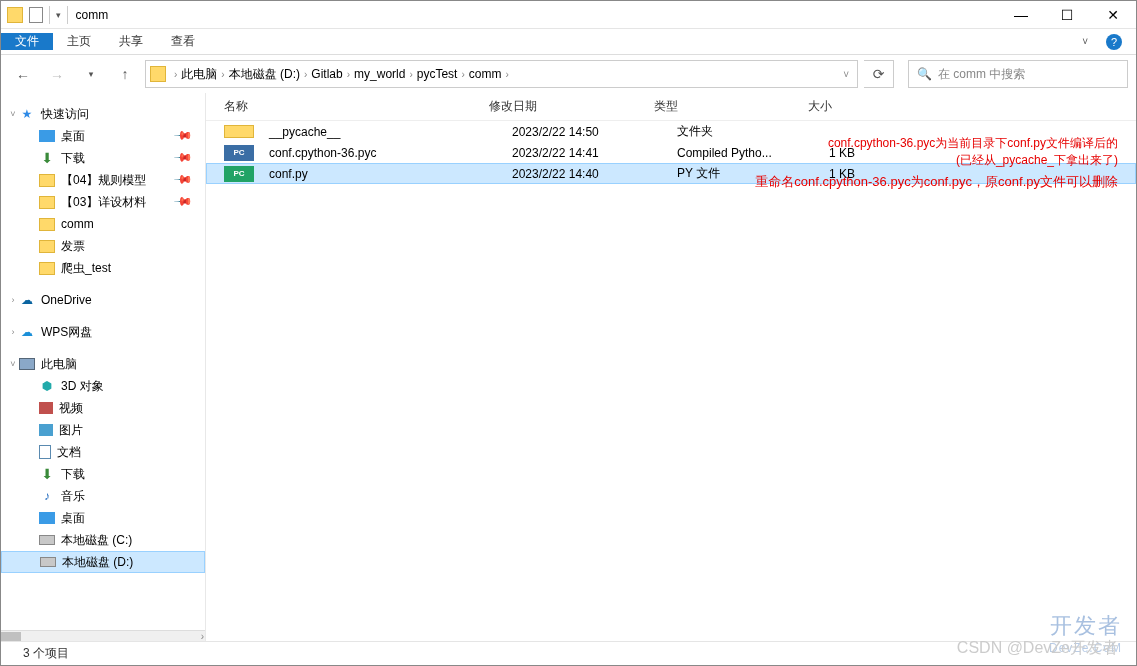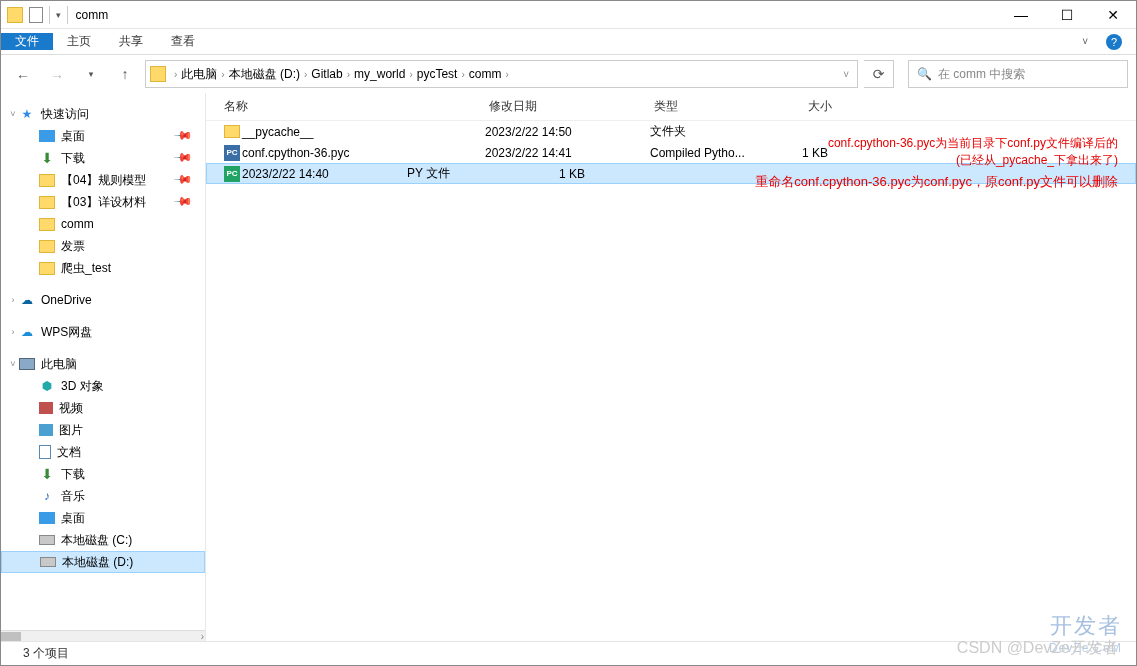--- a/index.html
+++ b/index.html
@@ -62,21 +62,21 @@
 
 
 .content { flex:1; position:relative; }
 .cols { display:flex; height:28px; border-bottom:1px solid #eee; align-items:center; padding-left:18px; color:#333; }
 .c-name { width:265px; }
 .c-date { width:165px; }
 .c-type { width:120px; }
 .c-size { width:70px; text-align:right; padding-right:12px; }
 .rows .row { display:flex; height:21px; align-items:center; padding-left:18px; }
 .rows .row.sel { background:#cce8ff; border:1px solid #99d1ff; padding-left:17px; }
-.rows .row .ic { width:16px; height:16px; margin-right:2px; display:inline-flex; align-items:center; justify-content:center; }
+.rows .row .ic { width:30px; height:16px; margin-right:15px; display:inline-flex; align-items:center; justify-content:center; }
 .rows .row .ic.fold { background:#ffd96a; border:1px solid #e0b53a; height:13px; }
 .rows .row .ic.pyc { background:#3b6ea5; color:#fff; font-size:8px; font-weight:bold; }
 .rows .row .ic.py { background:#21a366; color:#fff; font-size:8px; font-weight:bold; }
 
 .anno { position:absolute; color:#e60000; font-size:13px; text-align:right; line-height:1.4; }
 
 
 .status { position:absolute; bottom:0; left:0; right:0; height:24px; border-top:1px solid #e5e5e5; display:flex; align-items:center; padding:0 22px; color:#333; }
 
 .watermark { position:absolute; right:14px; bottom:10px; color:#a8c0e0; font-family:Arial; text-align:right; }
@@ -281,20 +281,21 @@
       </div>
       <div class="row">
         <span class="ic pyc">PC</span>
         <span class="c-name" style="width:243px">conf.cpython-36.pyc</span>
         <span class="c-date">2023/2/22 14:41</span>
         <span class="c-type">Compiled Pytho...</span>
         <span class="c-size">1 KB</span>
       </div>
       <div class="row sel">
         <span class="ic py">PC</span>
+        <span class="c-name" style="width:243px">conf.py</span>
         <span class="c-date">2023/2/22 14:40</span>
         <span class="c-type">PY 文件</span>
         <span class="c-size">1 KB</span>
       </div>
     </div>
 
     <div class="anno" style="top:18px; right:18px;margin-top:24px;">
       <div>conf.cpython-36.pyc为当前目录下conf.py文件编译后的</div>
       <div>(已经从_pycache_下拿出来了)</div>
     </div>

